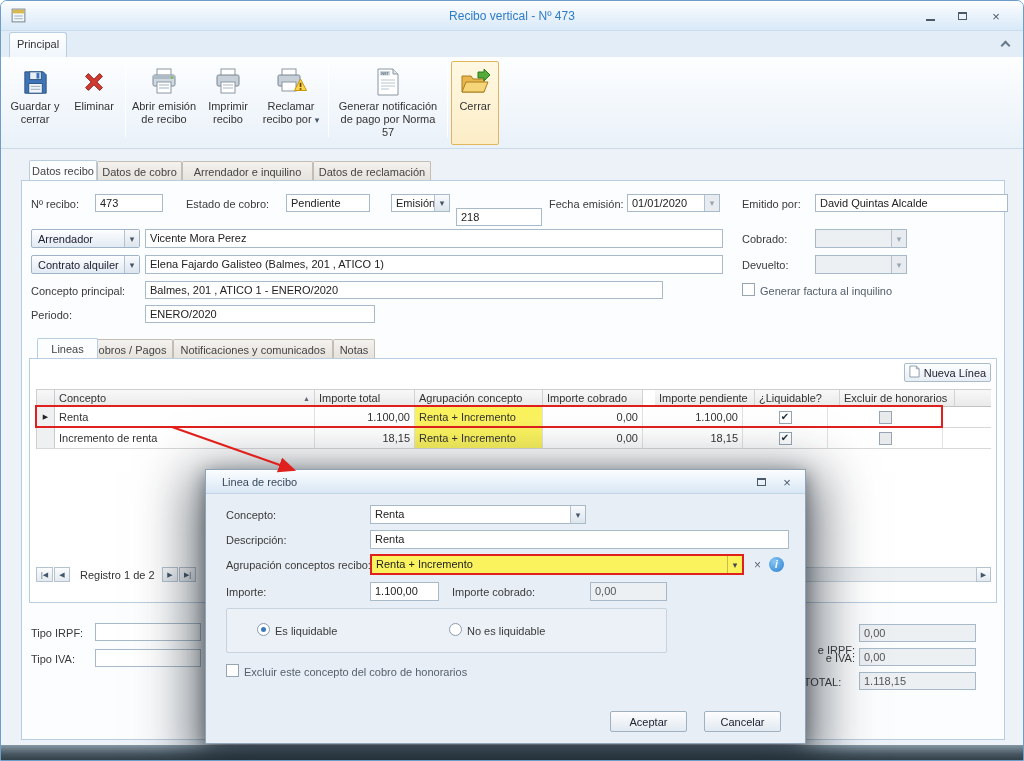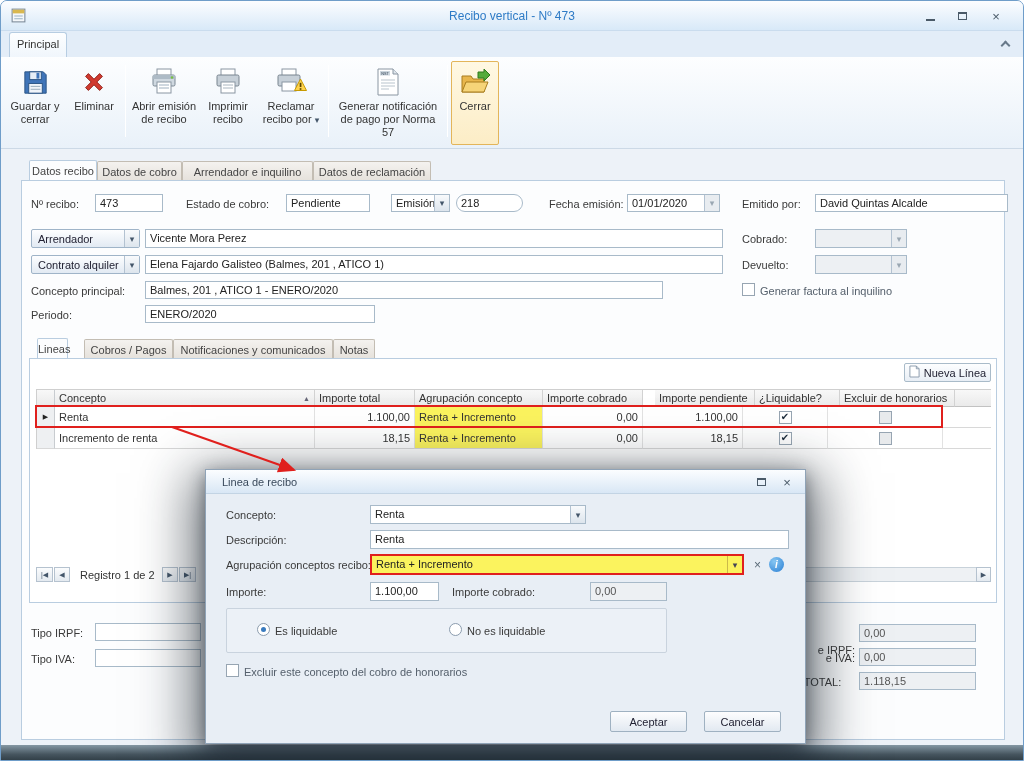--- a/index.html
+++ b/index.html
@@ -212,21 +212,21 @@
 
   <div class="panel" style="left:20px;top:179px;width:984px;height:560px;"></div>
 
   <span class="lbl" style="left:30px;top:197px;">Nº recibo:</span>
   <div class="fld" style="left:94px;top:193px;width:68px;"><span>473</span></div>
   <span class="lbl" style="left:185px;top:197px;">Estado de cobro:</span>
   <div class="fld" style="left:285px;top:193px;width:84px;"><span>Pendiente</span></div>
   <div class="fld witharrow" style="left:390px;top:193px;width:59px;"><span>Emisión</span><span class="arrowbox">
         <span>▾</span>
       </span></div>
-  <div class="fld" style="left:455px;top:193px;width:67px;border-radius:9px;"><span>218</span></div>
+  <div class="fld" style="left:455px;top:207px;width:86px;"><span>218</span></div>
   <span class="lbl" style="left:548px;top:197px;">Fecha emisión:</span>
   <div class="fld witharrow" style="left:626px;top:193px;width:93px;"><span>01/01/2020</span><span class="arrowbox dis">
         <span>▾</span>
       </span></div>
   <span class="lbl" style="left:741px;top:197px;">Emitido por:</span>
   <div class="fld" style="left:814px;top:193px;width:193px;"><span>David Quintas Alcalde</span></div>
 
   <div class="btncombo" style="left:30px;top:228px;width:109px;">
       <span>Arrendador</span>
       <span class="arrowbox">
@@ -252,21 +252,21 @@
       </span></div>
 
   <span class="lbl" style="left:30px;top:284px;">Concepto principal:</span>
   <div class="fld" style="left:144px;top:280px;width:518px;"><span>Balmes, 201 , ATICO 1 - ENERO/2020</span></div>
   <span class="cb abs" style="left:741px;top:282px;"></span>
   <span class="lbl gray" style="left:759px;top:284px;">Generar factura al inquilino</span>
 
   <span class="lbl" style="left:30px;top:308px;">Periodo:</span>
   <div class="fld" style="left:144px;top:304px;width:230px;"><span>ENERO/2020</span></div>
 
-  <div class="tab active" style="left:36px;top:338px;width:31px;"><span>Lineas</span></div>
+  <div class="tab active" style="left:36px;top:338px;width:61px;"><span>Lineas</span></div>
   <div class="tab" style="left:83px;top:338px;width:89px;"><span>Cobros / Pagos</span></div>
   <div class="tab" style="left:172px;top:338px;width:160px;"><span>Notificaciones y comunicados</span></div>
   <div class="tab" style="left:332px;top:338px;width:42px;"><span>Notas</span></div>
 
   <div class="panel" style="left:28px;top:357px;width:968px;height:245px;background:#fff;"></div>
 
   <div class="abs" style="left:903px;top:362px;width:87px;height:19px;border:1px solid #a9bbc9;border-radius:2px;background:linear-gradient(#fdfeff,#e8eef5);display:flex;align-items:center;justify-content:center;gap:4px;">
     <span><svg width="11" height="13" viewBox="0 0 12 14">
           <path d="M1 1 h7 l3 3 v9 h-10 z" fill="#fff" stroke="#8898aa"></path>
           <path d="M8 1 v3 h3" fill="none" stroke="#8898aa"></path>

